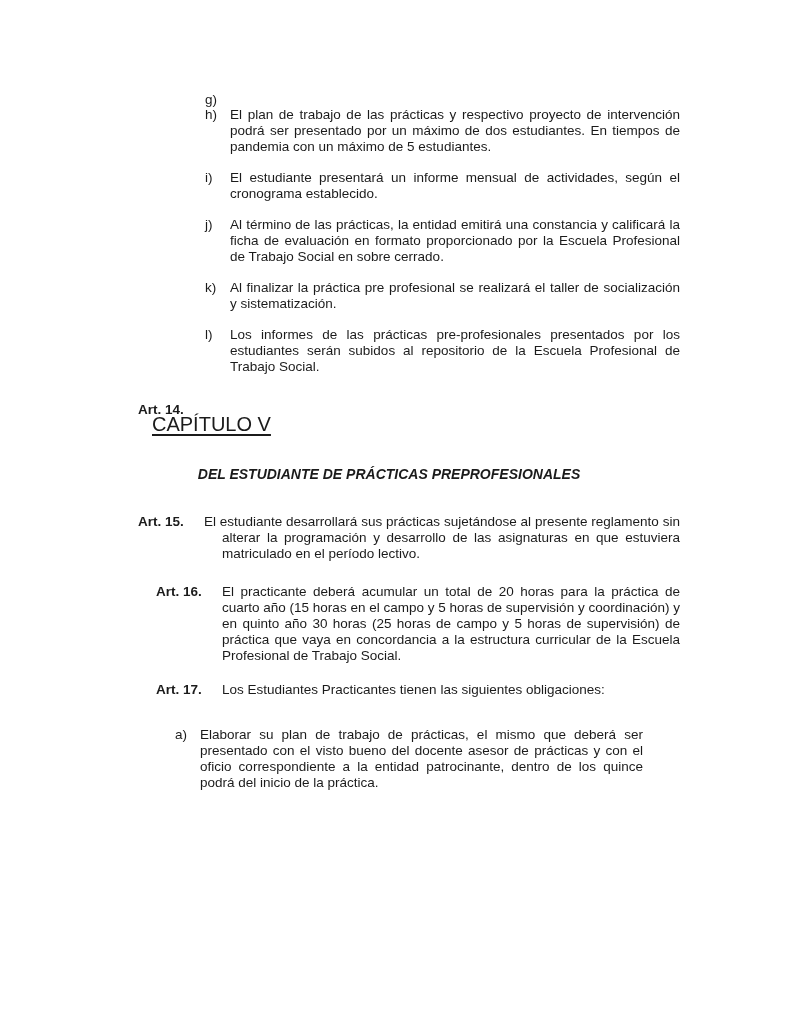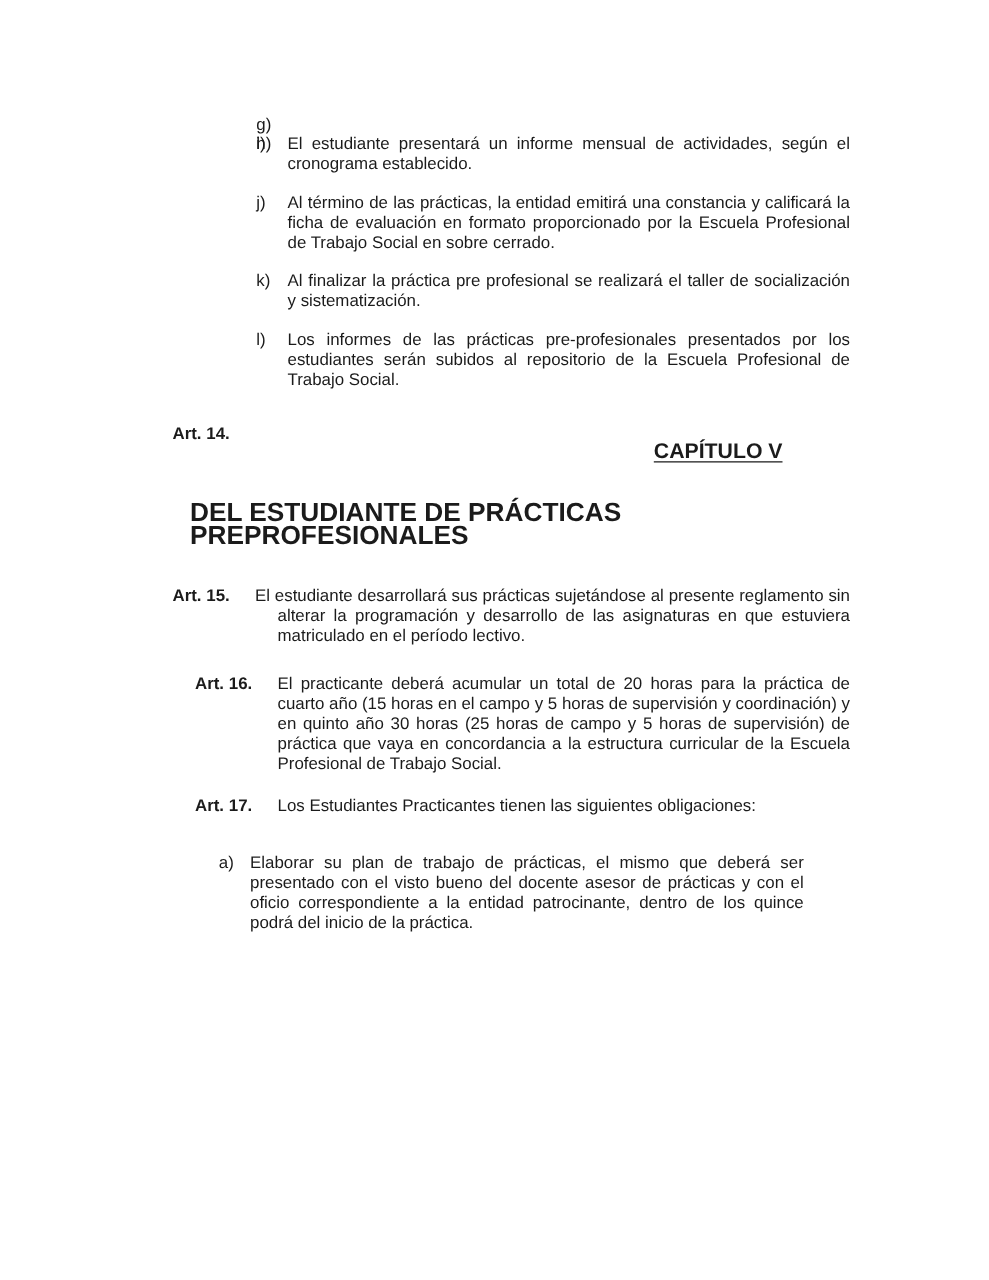--- a/index.html
+++ b/index.html
@@ -61,45 +61,48 @@
   }
   .article.tight-first { text-indent: -18px; }
   .art-14 { margin-top: 27px; }
   .art-15 { margin-top: 31px; }
   .art-16 { margin-top: 22px; }
   .art-17 { margin-top: 18px; }
 
   
   .chapter-heading {
     margin: 40px 54px 0 0;
-    text-align: right;
-    font-size: 17px;
-    font-weight: 700;
+    text-align: left;
+    font-size: 20px;
+    font-weight: 400;
     line-height: 18px;
     text-decoration: underline;
     text-underline-offset: 3px;
   }
   .section-heading {
     margin: 32px 54px 0 0;
-    font-size: 21px;
+    text-align: center;
+    font-size: 14px;
     font-weight: 700;
     line-height: 18px;
+    font-style: italic;
   }
 </style>
 </head>
 <body>
 
 <div class="page">
   <div class="content">
 
     <div class="list-item first">
       <span class="list-marker">g)</span>
     </div>
     <div class="list-item">
       <span class="list-marker">h)</span>
+      <span>El plan de trabajo de las prácticas y respectivo proyecto de intervención podrá ser presentado por un máximo de dos estudiantes. En tiempos de pandemia con un máximo de 5 estudiantes.</span>
     </div>
     <div class="list-item">
       <span class="list-marker">i)</span>
       <span>El estudiante presentará un informe mensual de actividades, según el cronograma establecido.</span>
     </div>
     <div class="list-item">
       <span class="list-marker">j)</span>
       <span>Al término de las prácticas, la entidad emitirá una constancia y calificará la ficha de evaluación en formato proporcionado por la Escuela Profesional de Trabajo Social en sobre cerrado.</span>
     </div>
     <div class="list-item">

